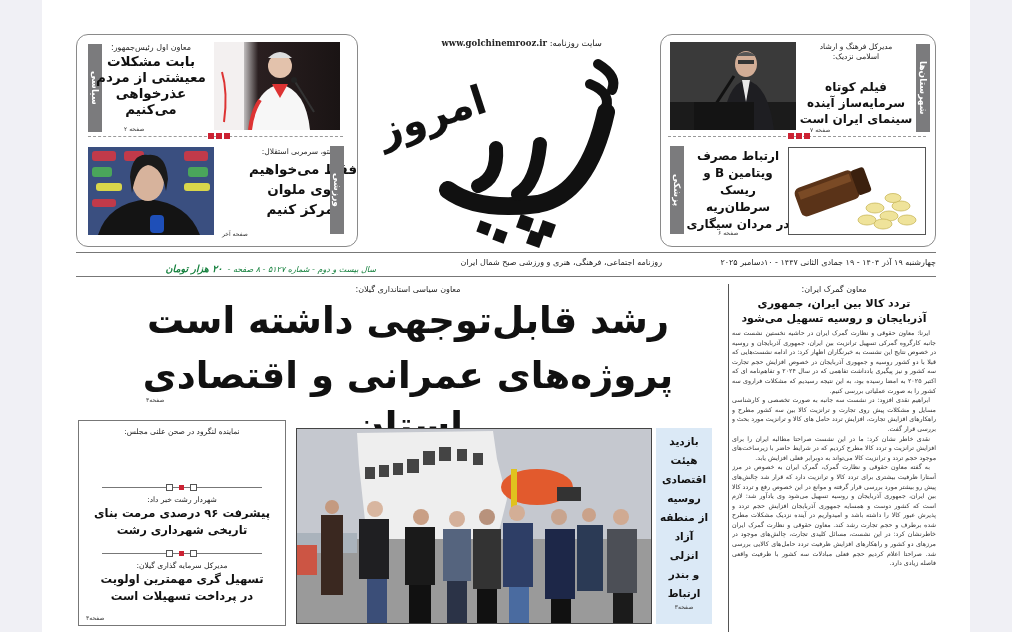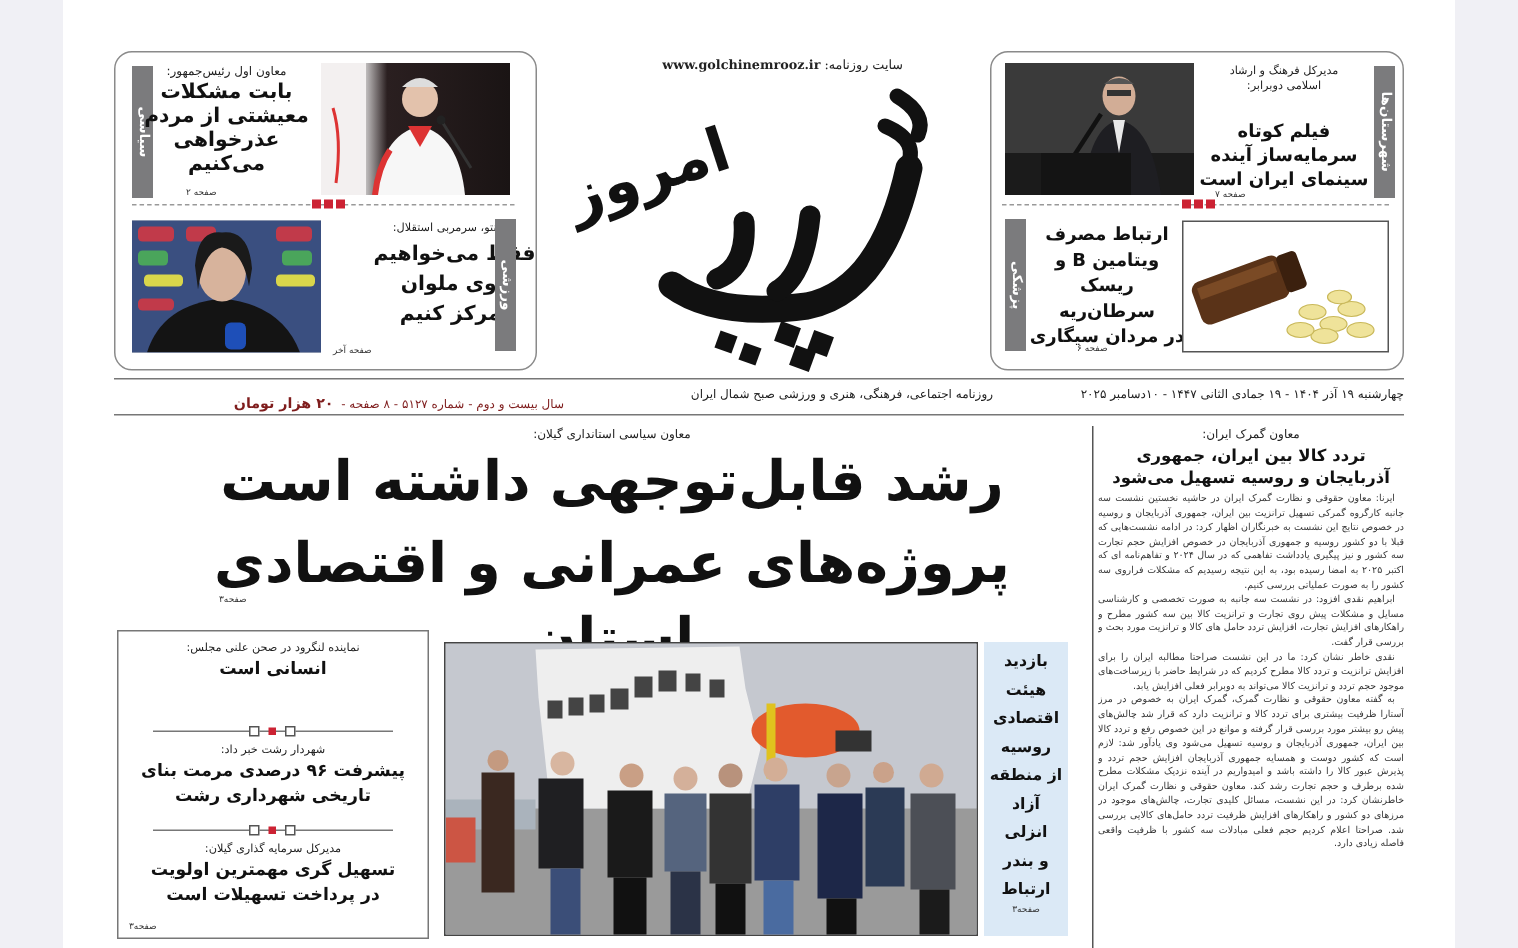--- a/index.html
+++ b/index.html
@@ -135,21 +135,21 @@
       <rect x="68" y="18" width="16" height="4" fill="#333"></rect>
       <path d="M52 88 Q56 42 76 38 Q98 42 104 88 Z" fill="#1e1e22"></path>
       <path d="M72 38 L76 60 L80 38" fill="#e8e8e8"></path>
       <line x1="64" y1="34" x2="42" y2="68" stroke="#111" stroke-width="3"></line>
       <rect x="24" y="60" width="60" height="28" fill="#141414"></rect>
     </svg>
   </div>
   <div class="abs rtl" style="left:754px; top:42px; width:120px; height:92px;">
     <div class="kicker" style="font-size:7.5px; line-height:10px;">
       <div>مدیرکل فرهنگ و ارشاد</div>
-      <div>اسلامی دوبرابر:</div>
+      <div>اسلامی نزدیک:</div>
     </div>
     <div class="hl" style="font-size:12px; line-height:16px; margin-top:17px;">
       <div>فیلم کوتاه</div>
       <div>سرمایه‌ساز آینده</div>
       <div>سینمای ایران است</div>
     </div>
   </div>
   <div class="abs page-ref" style="left:768px; top:126px;">صفحه ۷</div>
   <div class="tag" style="left:874px; top:44px; width:14px; height:88px;">
     <span>شهرستان‌ها</span>
@@ -190,21 +190,21 @@
         <ellipse cx="78" cy="72" rx="9" ry="5"></ellipse>
         <ellipse cx="104" cy="50" rx="8" ry="4.5"></ellipse>
       </g>
     </svg>
   </div>
 
   <div class="rule" style="left:34px; top:252px; width:860px;"></div>
   <div class="rule" style="left:34px; top:276px; width:860px;"></div>
   <div class="abs" style="left:628px; top:258px; width:266px; font-size:8px; direction:rtl; text-align:right; color:#222;">چهارشنبه ۱۹ آذر ۱۴۰۴ - ۱۹ جمادی الثانی ۱۴۴۷ - ۱۰دسامبر ۲۰۲۵</div>
   <div class="abs" style="left:350px; top:258px; width:270px; font-size:8px; direction:rtl; text-align:right; color:#222;">روزنامه اجتماعی، فرهنگی، هنری و ورزشی صبح شمال ایران</div>
-  <div class="abs" style="left:34px; top:257px; width:300px; direction:rtl; text-align:right; color:#7f1d1d;">
+  <div class="abs" style="left:34px; top:257px; width:300px; direction:rtl; text-align:right; color:#15803d;font-style:italic;">
     <span style="font-size:8px;">سال بیست و دوم - شماره ۵۱۲۷ - ۸ صفحه -</span>
     <b style="font-size:9.5px;">۲۰ هزار تومان</b>
   </div>
 
   <div class="abs rtl" style="left:56px; top:284px; width:620px; height:130px;">
     <div class="kicker" style="font-size:8px;">معاون سیاسی استانداری گیلان:</div>
     <div class="hl" style="font-size:37px; line-height:52px; letter-spacing:-0.5px;">رشد قابل‌توجهی داشته است</div>
     <div class="hl" style="font-size:37px; line-height:50px; margin-top:4px; letter-spacing:-0.5px;">پروژه‌های عمرانی و اقتصادی استان</div>
   </div>
   <div class="abs page-ref" style="left:104px; top:396px;">صفحه۳</div>
@@ -219,21 +219,20 @@
     <p style="text-indent:6px;">ایرنا: معاون حقوقی و نظارت گمرک ایران در حاشیه نخستین نشست سه جانبه کارگروه گمرکی تسهیل ترانزیت بین ایران، جمهوری آذربایجان و روسیه در خصوص نتایج این نشست به خبرنگاران اظهار کرد: در ادامه نشست‌هایی که قبلا با دو کشور روسیه و جمهوری آذربایجان در خصوص افزایش حجم تجارت سه کشور و نیز پیگیری یادداشت تفاهمی که در سال ۲۰۲۴ و تفاهم‌نامه ای که اکتبر ۲۰۲۵ به امضا رسیده بود، به این نتیجه رسیدیم که مشکلات فراروی سه کشور را به صورت عملیاتی بررسی کنیم.</p>
     <p style="text-indent:6px;">ابراهیم نقدی افزود: در نشست سه جانبه به صورت تخصصی و کارشناسی مسایل و مشکلات پیش روی تجارت و ترانزیت کالا بین سه کشور مطرح و راهکارهای افزایش تجارت، افزایش تردد حامل های کالا و ترانزیت مورد بحث و بررسی قرار گفت.</p>
     <p style="text-indent:6px;">نقدی خاطر نشان کرد: ما در این نشست صراحتا مطالبه ایران را برای افزایش ترانزیت و تردد کالا مطرح کردیم که در شرایط حاضر با زیرساخت‌های موجود حجم تردد و ترانزیت کالا می‌تواند به دوبرابر فعلی افزایش یابد.</p>
     <p style="text-indent:6px;">به گفته معاون حقوقی و نظارت گمرک، گمرک ایران به خصوص در مرز آستارا ظرفیت بیشتری برای تردد کالا و ترانزیت دارد که قرار شد چالش‌های پیش رو بیشتر مورد بررسی قرار گرفته و موانع در این خصوص رفع و تردد کالا بین ایران، جمهوری آذربایجان و روسیه تسهیل می‌شود وی یادآور شد: لازم است که کشور دوست و همسایه جمهوری آذربایجان افزایش حجم تردد و پذیرش عبور کالا را داشته باشد و امیدواریم در آینده نزدیک مشکلات مطرح شده برطرف و حجم تجارت رشد کند. معاون حقوقی و نظارت گمرک ایران خاطرنشان کرد: در این نشست، مسائل کلیدی تجارت، چالش‌های موجود در مرزهای دو کشور و راهکارهای افزایش ظرفیت تردد حامل‌های کالایی بررسی شد. صراحتا اعلام کردیم حجم فعلی مبادلات سه کشور با ظرفیت واقعی فاصله زیادی دارد.</p>
   </div>
 
   <div class="abs" style="left:36px; top:420px; width:208px; height:206px; border:1.5px solid #777;"></div>
   <div class="abs rtl" style="left:40px; top:426px; width:200px;">
     <div class="kicker" style="font-size:7.5px;">نماینده لنگرود در صحن علنی مجلس:</div>
     <div class="hl" style="font-size:11.5px; line-height:17px;">
-      <div>انسانی است</div>
     </div>
   </div>
   <div class="abs" style="left:60px; top:484px; width:160px; height:8px;">
     <div style="position:absolute; top:3px; left:0; width:160px; border-top:1px solid #777;"></div>
     <div style="position:absolute; left:64px; top:0; width:7px; height:7px; border:1px solid #555; background:#fff;"></div>
     <div style="position:absolute; left:77px; top:1px; width:5px; height:5px; background:#c23;"></div>
     <div style="position:absolute; left:88px; top:0; width:7px; height:7px; border:1px solid #555; background:#fff;"></div>
   </div>
   <div class="abs rtl" style="left:40px; top:494px; width:200px;">
     <div class="kicker" style="font-size:7.5px;">شهردار رشت خبر داد:</div>

